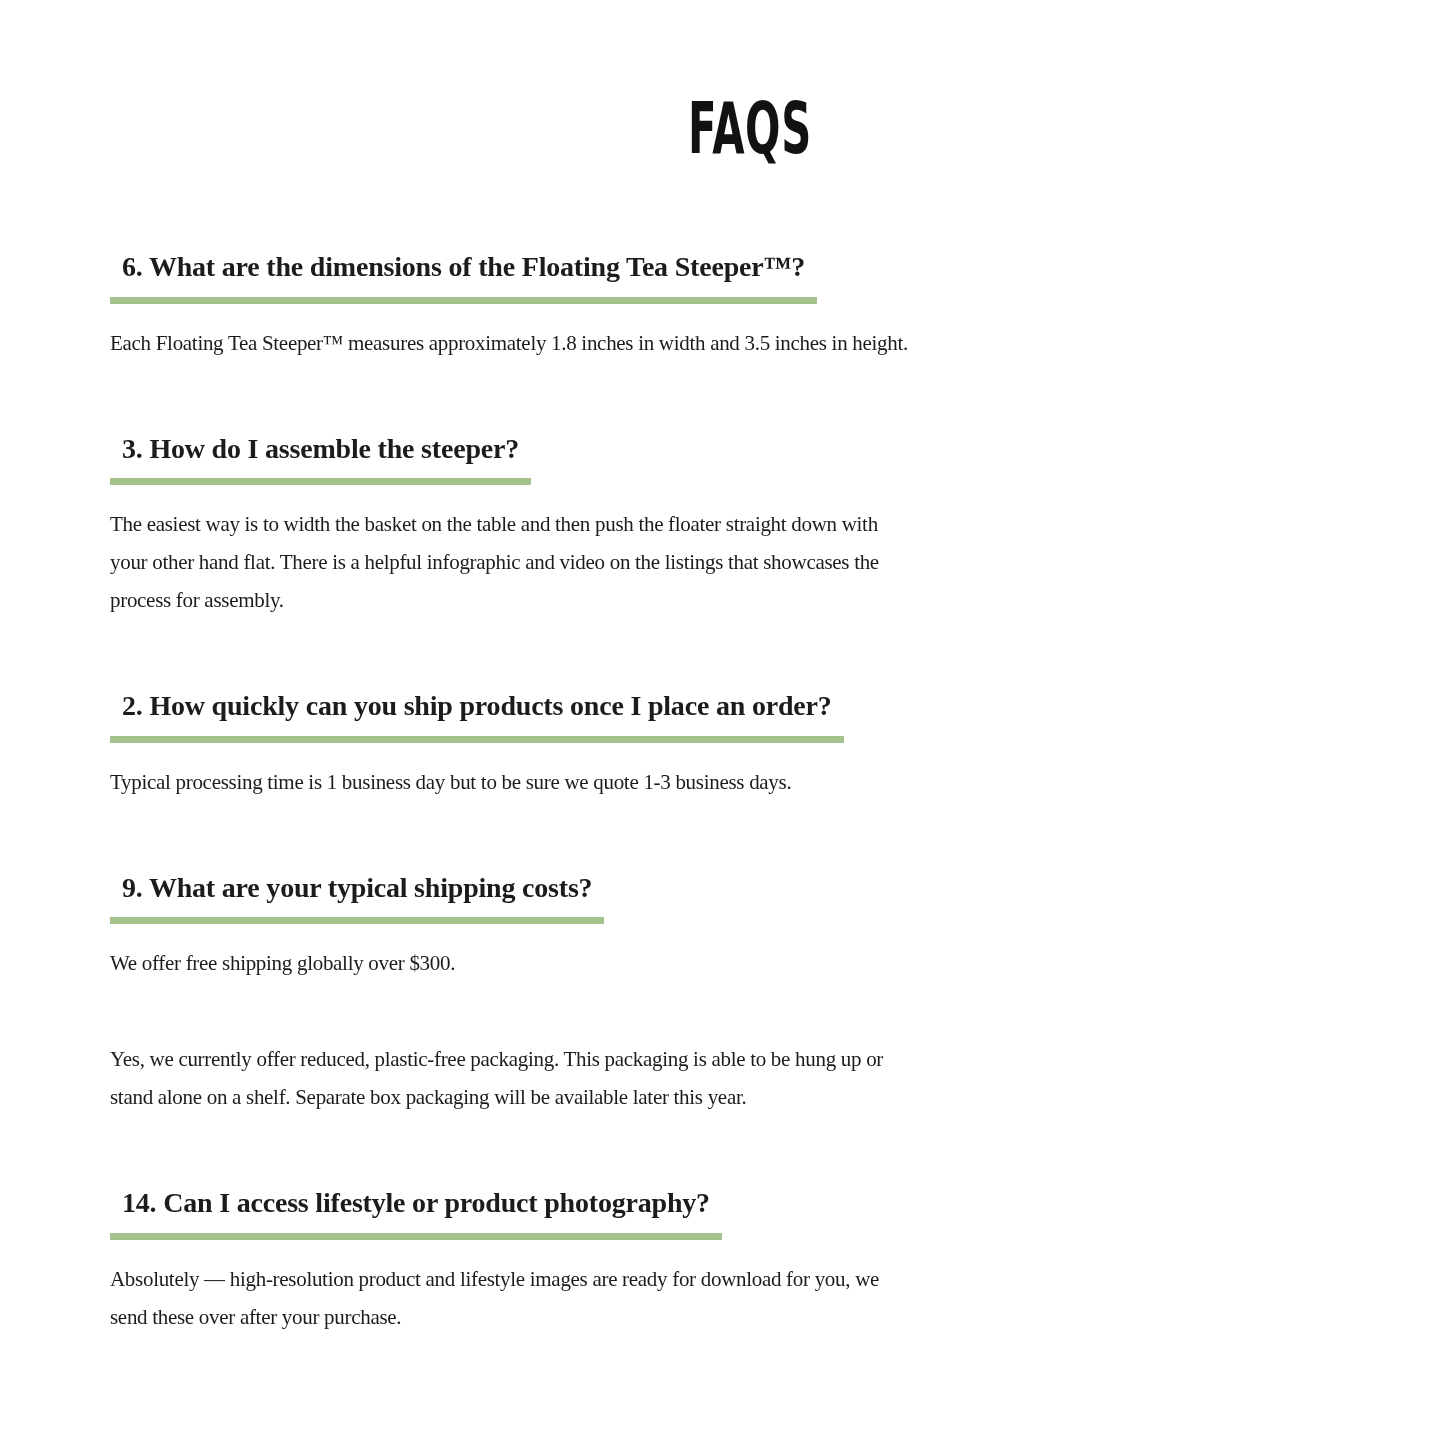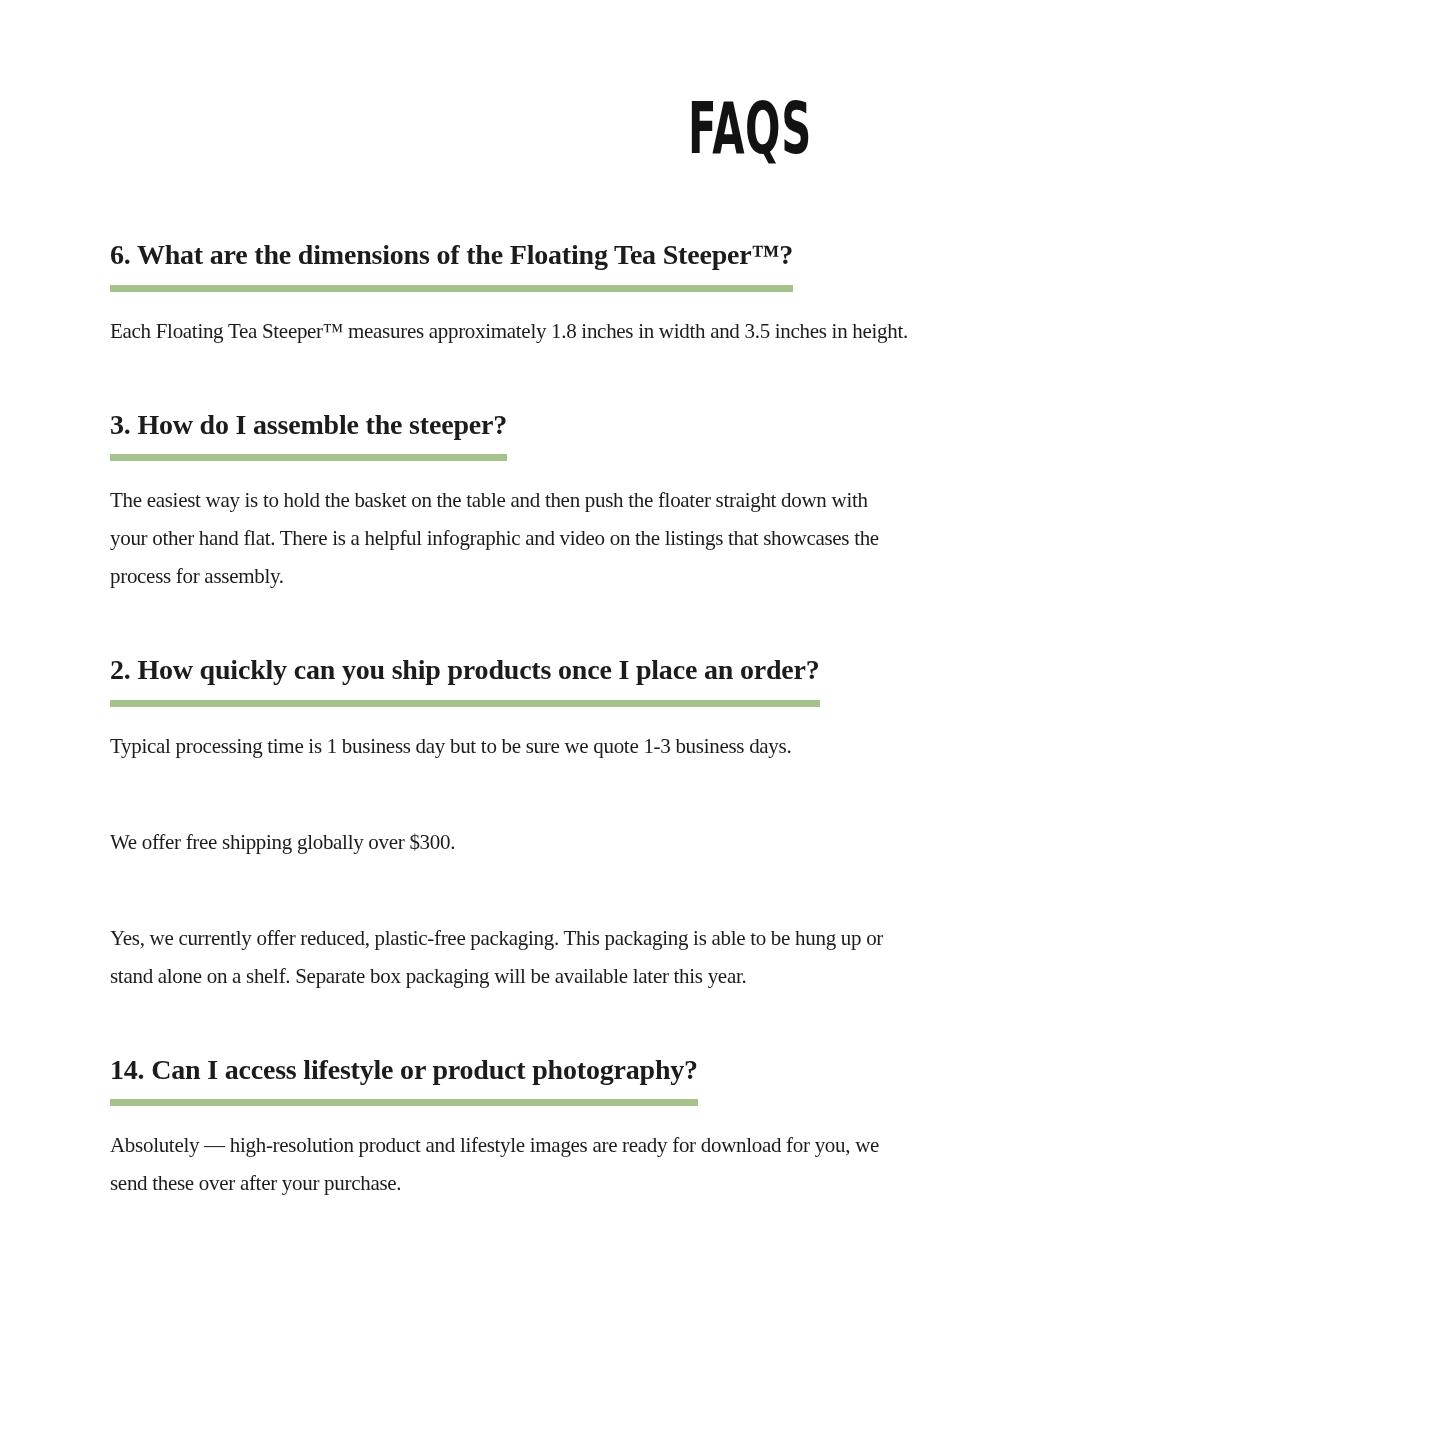--- a/index.html
+++ b/index.html
@@ -50,21 +50,21 @@
   }
   .qhead {
     display: table; 
   }
   .question {
     font-family: "Liberation Serif", serif;
     font-weight: 700;
     font-size: 28px;
     line-height: 1.2;
     letter-spacing: -0.2px;
-    margin: 0;
+    margin: 12px;
     color: #1c1c1c;
   }
   .question-divider {
     height: 7px;
     background: var(--green, #a5c18c);
     margin-top: 13px;
   }
   .answer {
     font-family: "Liberation Serif", serif;
     font-weight: 400;
@@ -91,34 +91,38 @@
         <div class="question-divider"></div>
       </div>
       <p class="answer">Each Floating Tea Steeper™ measures approximately 1.8 inches in width and 3.5 inches in height.</p>
     </section>
 
     <section class="faq">
       <div class="qhead">
         <h2 class="question">3. How do I assemble the steeper?</h2>
         <div class="question-divider"></div>
       </div>
-      <p class="answer">The easiest way is to hold the basket on the table and then push the floater straight down with
+      <p class="answer">The easiest way is to width the basket on the table and then push the floater straight down with
 your other hand flat. There is a helpful infographic and video on the listings that showcases the
 process for assembly.</p>
     </section>
 
     <section class="faq">
       <div class="qhead">
         <h2 class="question">2. How quickly can you ship products once I place an order?</h2>
         <div class="question-divider"></div>
       </div>
       <p class="answer">Typical processing time is 1 business day but to be sure we quote 1-3 business days.</p>
     </section>
 
     <section class="faq">
+      <div class="qhead">
+        <h2 class="question">9. What are your typical shipping costs?</h2>
+        <div class="question-divider"></div>
+      </div>
       <p class="answer">We offer free shipping globally over $300.</p>
     </section>
 
     <section class="faq">
       <p class="answer">Yes, we currently offer reduced, plastic-free packaging. This packaging is able to be hung up or
 stand alone on a shelf. Separate box packaging will be available later this year.</p>
     </section>
 
     <section class="faq">
       <div class="qhead">

